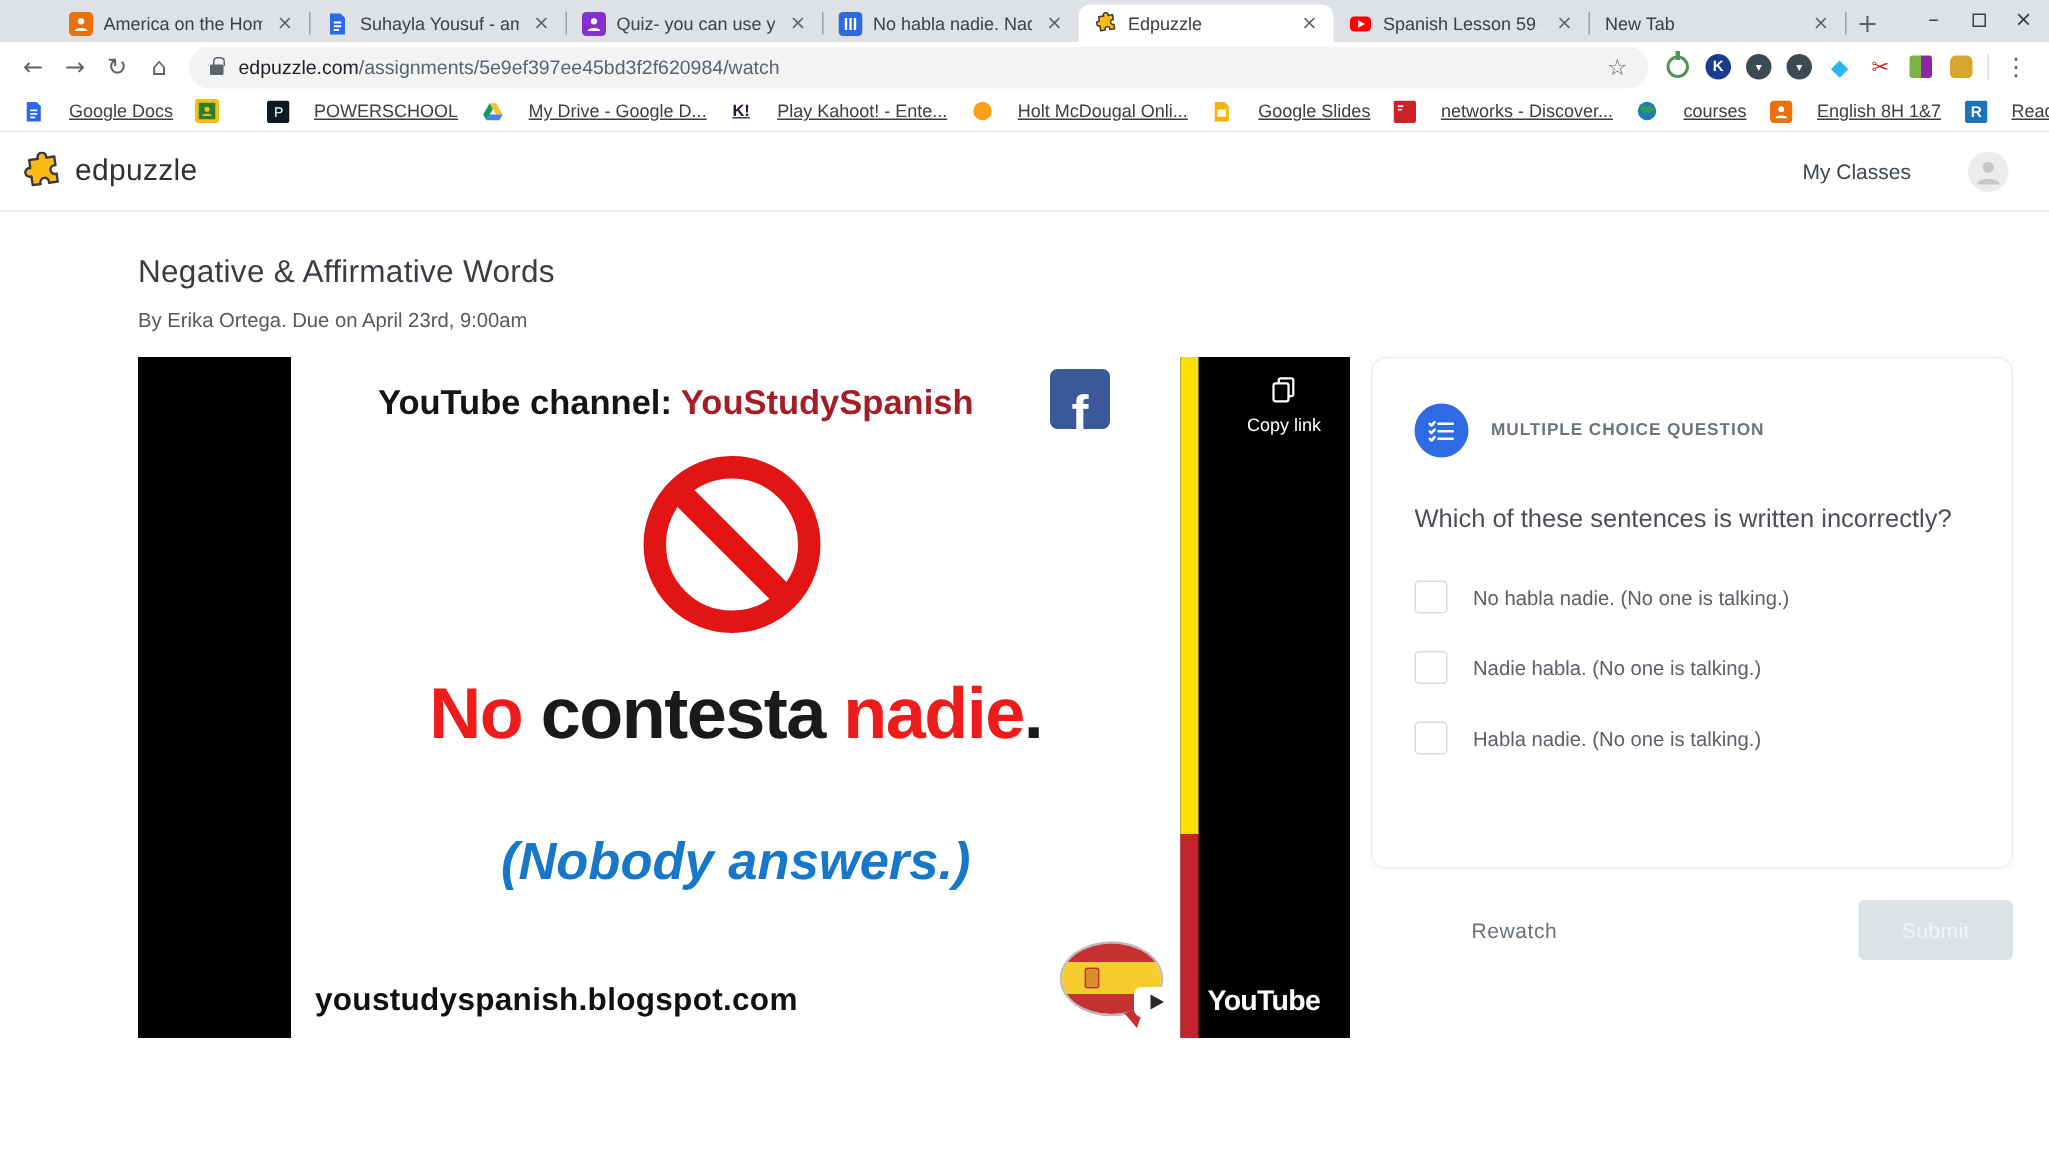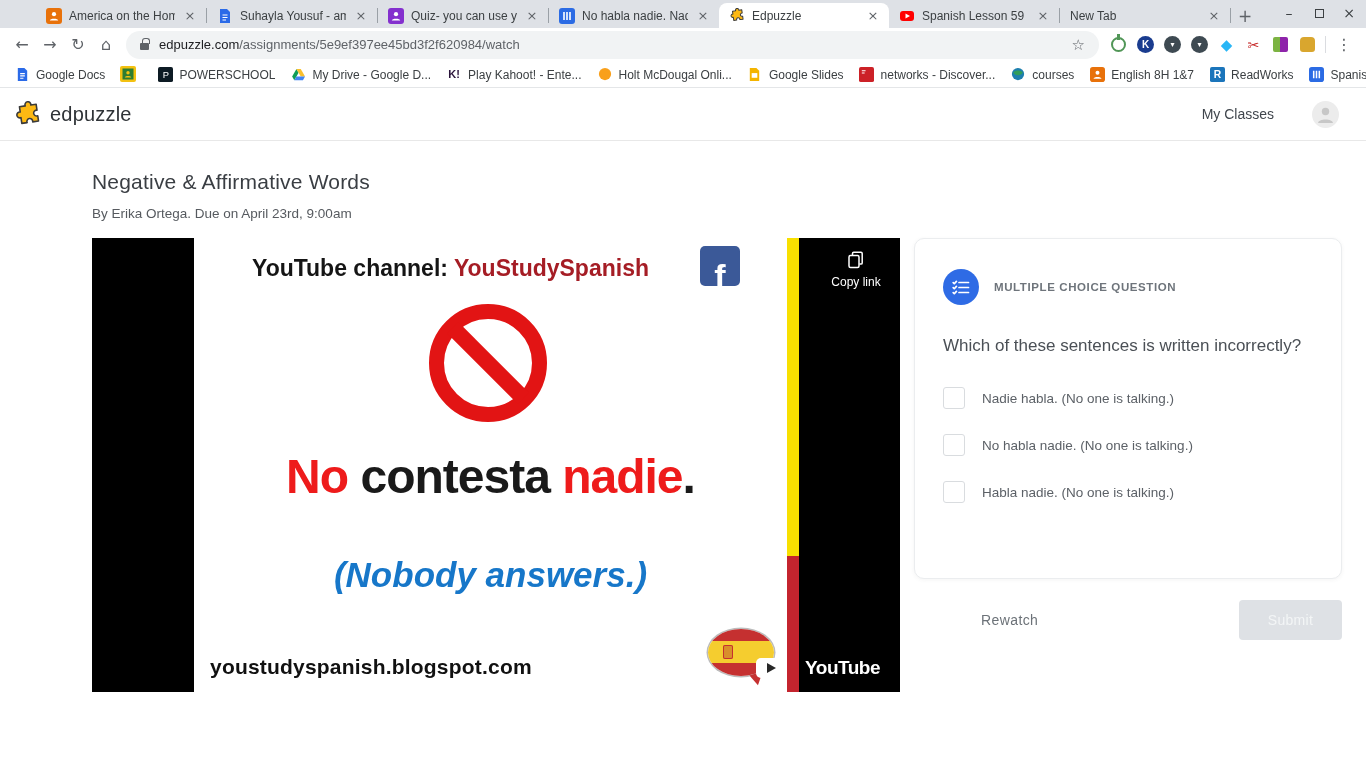--- a/index.html
+++ b/index.html
@@ -46,22 +46,22 @@
   .ext-circle { width:17px; height:17px; border-radius:50%; display:flex; align-items:center;
                 justify-content:center; color:#fff; font-size:10px; font-weight:bold; }
   .ext-split { width:15px; height:15px; border-radius:2px;
                background:linear-gradient(90deg,#7cb342 50%,#8e24aa 50%); }
   .ext-thumb { width:15px; height:15px; border-radius:4px 4px 3px 3px; background:#d9a62e; }
   .toolbar-sep { width:1px; height:17px; background:#dadce0; margin:0 4px; }
 
   
   .bookmarks { height:27px; background:#fff; display:flex; align-items:center; padding-left:14px;
                gap:15px; border-bottom:1px solid #e4e6e8; }
-  .bm { display:flex; align-items:flex-end; gap:6px; font-size:12px; color:#3c4043;
-        white-space:nowrap; }
+  .bm { display:flex; align-items:center; gap:16px; font-size:12px; color:#3c4043;
+        white-space:nowrap;text-decoration:underline; }
 
   
   .eheader { height:53px; background:#fff; border-bottom:1px solid #e8e8e8; display:flex;
              align-items:center; padding:0 15px; }
   .brand { display:flex; align-items:center; gap:8px; }
   .brand-name { font-size:20px; color:#2f3337; font-weight:500; letter-spacing:0.2px; }
   .myclasses { margin-left:auto; font-size:14px; color:#40464d; font-weight:500; margin-right:38px; }
   .avatar { width:27px; height:27px; border-radius:50%; background:#ececec; display:flex;
             align-items:center; justify-content:center; margin-right:12px; }
 
@@ -434,25 +434,25 @@
                 <path d="M1.2 7.6l1.1 1.1L4.4 6.4"></path>
                 <path d="M1.2 12.6l1.1 1.1 2.1-2.3"></path>
               </svg>
           </span>
           <span class="qtype">MULTIPLE CHOICE QUESTION</span>
         </div>
         <div class="qprompt">Which of these sentences is written incorrectly?</div>
         <div class="opts">
           <div class="opt">
             <span class="cb"></span>
-            <span class="opt-label">Nadie habla. (No one is talking.)</span>
+            <span class="opt-label">No habla nadie. (No one is talking.)</span>
           </div>
           <div class="opt">
             <span class="cb"></span>
-            <span class="opt-label">No habla nadie. (No one is talking.)</span>
+            <span class="opt-label">Nadie habla. (No one is talking.)</span>
           </div>
           <div class="opt">
             <span class="cb"></span>
             <span class="opt-label">Habla nadie. (No one is talking.)</span>
           </div>
         </div>
       </div>
       <div class="actions">
         <span class="rewatch">Rewatch</span>
         <button class="submit" disabled="">Submit</button>

